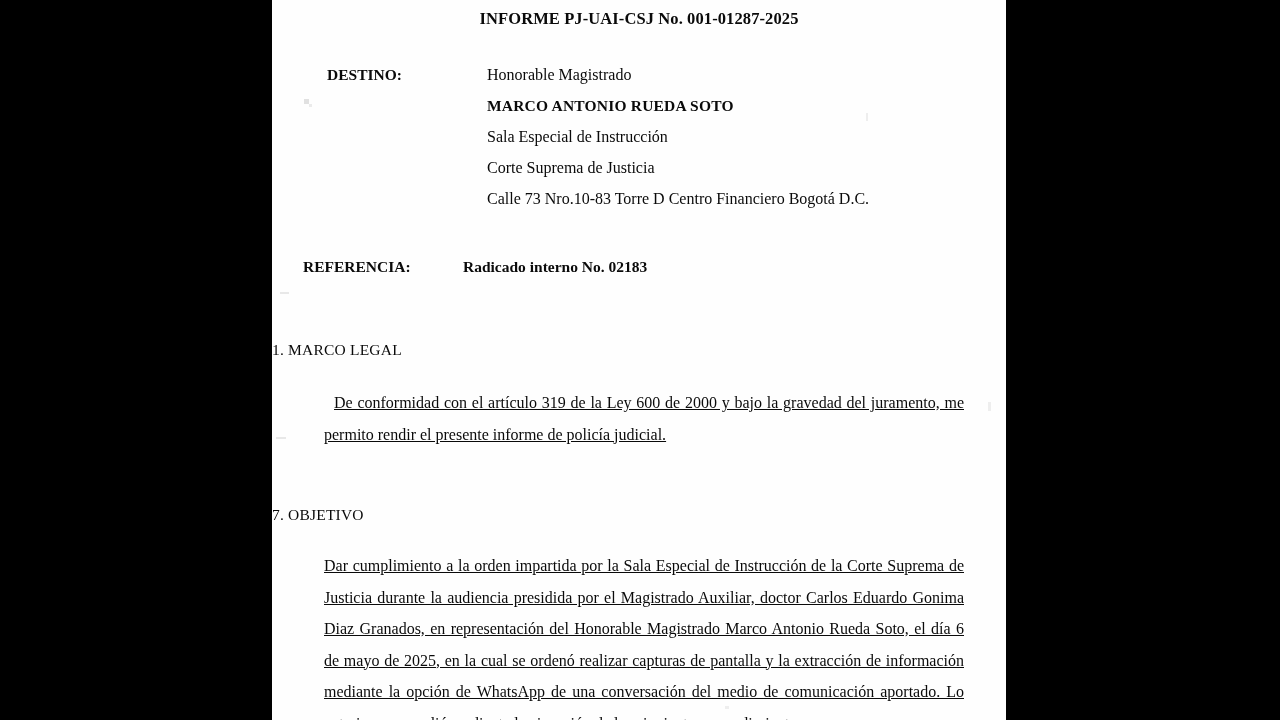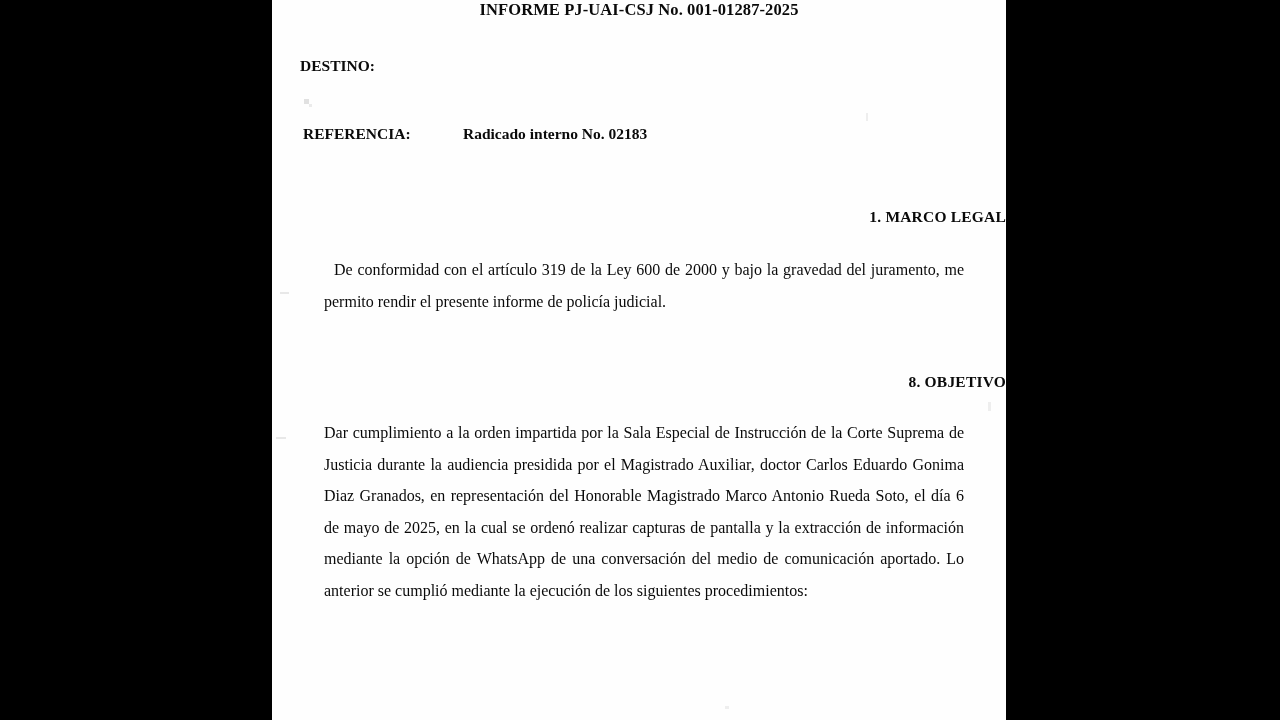--- a/index.html
+++ b/index.html
@@ -47,26 +47,27 @@
     width: 734px;
     color: #0a0a0a;
   }
 
   .doc-title {
     text-align: center;
     font-weight: bold;
     font-size: 16.5px;
     letter-spacing: 0.1px;
     margin: 0;
+    padding-top: 9px;
   }
 
   .field-block {
     position: relative;
     margin-top: 30px;
-    padding-left: 28px;
+    padding-left: 55px;
   }
 
   .field-row {
     display: flex;
     align-items: flex-start;
   }
 
   .field-label {
     font-weight: bold;
     font-size: 15.5px;
@@ -102,35 +103,36 @@
   }
 
   .ref-value {
     font-weight: bold;
     font-size: 15.5px;
     line-height: 24px;
     white-space: nowrap;
   }
 
   .section-heading {
-    text-align: right;
-    font-weight: bold;
+    text-align: left;
+    font-weight: normal;
     font-size: 15.5px;
     letter-spacing: 0.2px;
   }
 
   .heading-1 { margin-top: 62px; }
   .heading-2 { margin-top: 56px; }
 
   .body-par {
     font-size: 16px;
     line-height: 31.5px;
     text-align: justify;
     margin-left: 52px;
     margin-right: 42px;
+    text-decoration: underline;
   }
 
   .par-1 {
     margin-top: 28px;
     text-indent: 10px;
   }
 
   .par-2 {
     margin-top: 26px;
     margin-left: 52px;
@@ -151,33 +153,40 @@
     <div class="speck" style="left:453px; top:706px; width:4px; height:3px; opacity:0.3;"></div>
     <div class="speck" style="left:716px; top:402px; width:3px; height:9px; opacity:0.3;"></div>
 
     <div class="content">
 
       <div class="doc-title">INFORME PJ-UAI-CSJ No. 001-01287-2025</div>
 
       <div class="field-block">
         <div class="field-row">
           <div class="field-label">DESTINO:</div>
+          <div class="field-values">
+            <div class="line">Honorable Magistrado</div>
+            <div class="line bold">MARCO ANTONIO RUEDA SOTO</div>
+            <div class="line">Sala Especial de Instrucción</div>
+            <div class="line">Corte Suprema de Justicia</div>
+            <div class="line">Calle 73 Nro.10-83 Torre D Centro Financiero Bogotá D.C.</div>
+          </div>
         </div>
       </div>
 
       <div class="ref-block">
         <div class="field-row">
           <div class="field-label">REFERENCIA:</div>
           <div class="ref-value">Radicado interno No. 02183</div>
         </div>
       </div>
 
       <div class="section-heading heading-1">1.  MARCO LEGAL</div>
 
       <div class="body-par par-1">De conformidad con el artículo 319 de la Ley 600 de 2000 y bajo la gravedad del juramento, me permito rendir el presente informe de policía judicial.</div>
 
-      <div class="section-heading heading-2">8.  OBJETIVO</div>
+      <div class="section-heading heading-2">7.  OBJETIVO</div>
 
       <div class="body-par par-2">Dar cumplimiento a la orden impartida por la Sala Especial de Instrucción de la Corte Suprema de Justicia durante la audiencia presidida por el Magistrado Auxiliar, doctor Carlos Eduardo Gonima Diaz Granados, en representación del Honorable Magistrado Marco Antonio Rueda Soto, el día 6 de mayo de 2025, en la cual se ordenó realizar capturas de pantalla y la extracción de información mediante la opción de WhatsApp de una conversación del medio de comunicación aportado. Lo anterior se cumplió mediante la ejecución de los siguientes procedimientos:</div>
 
     </div>
   </div>
 </div>
 
 </body></html>

